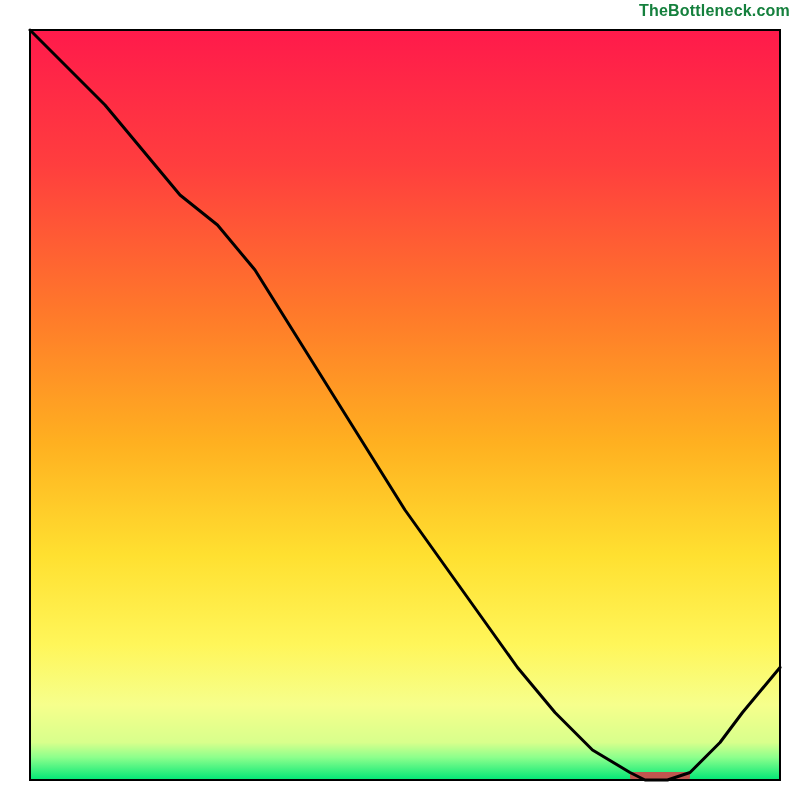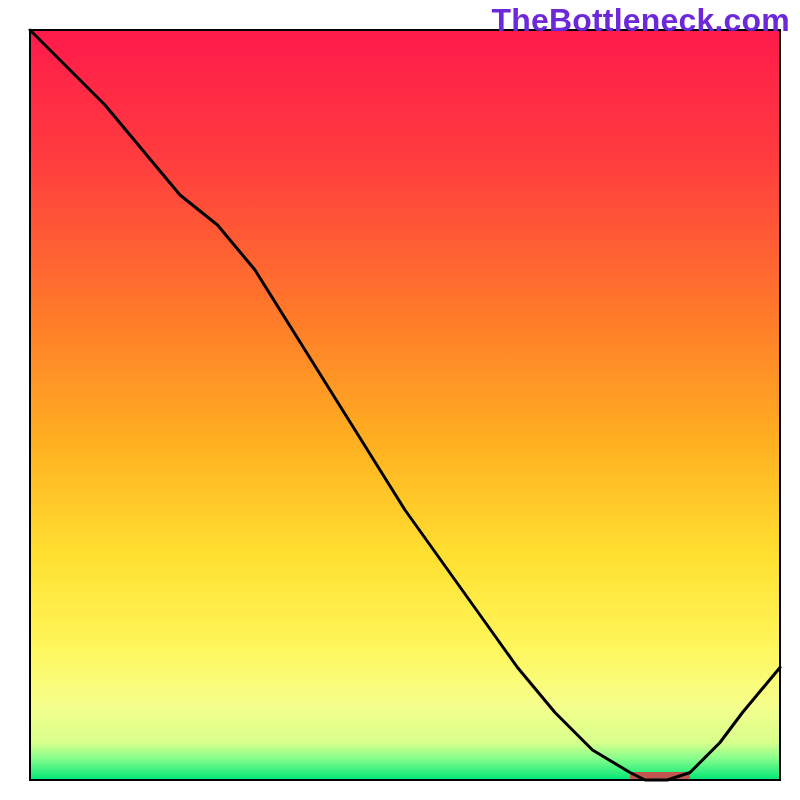--- a/index.html
+++ b/index.html
@@ -13,23 +13,23 @@
   }
   .chart-container {
     position: relative;
     width: 800px;
     height: 800px;
   }
   .watermark {
     position: absolute;
     top: 2px;
     right: 10px;
-    font-size: 32px;
+    font-size: 16px;
     font-weight: 600;
-    color: #6d28d9;
+    color: #15803d;
     z-index: 5;
     letter-spacing: 0.2px;
   }
   svg.plot {
     position: absolute;
     top: 0;
     left: 0;
   }
 </style>
 </head>

